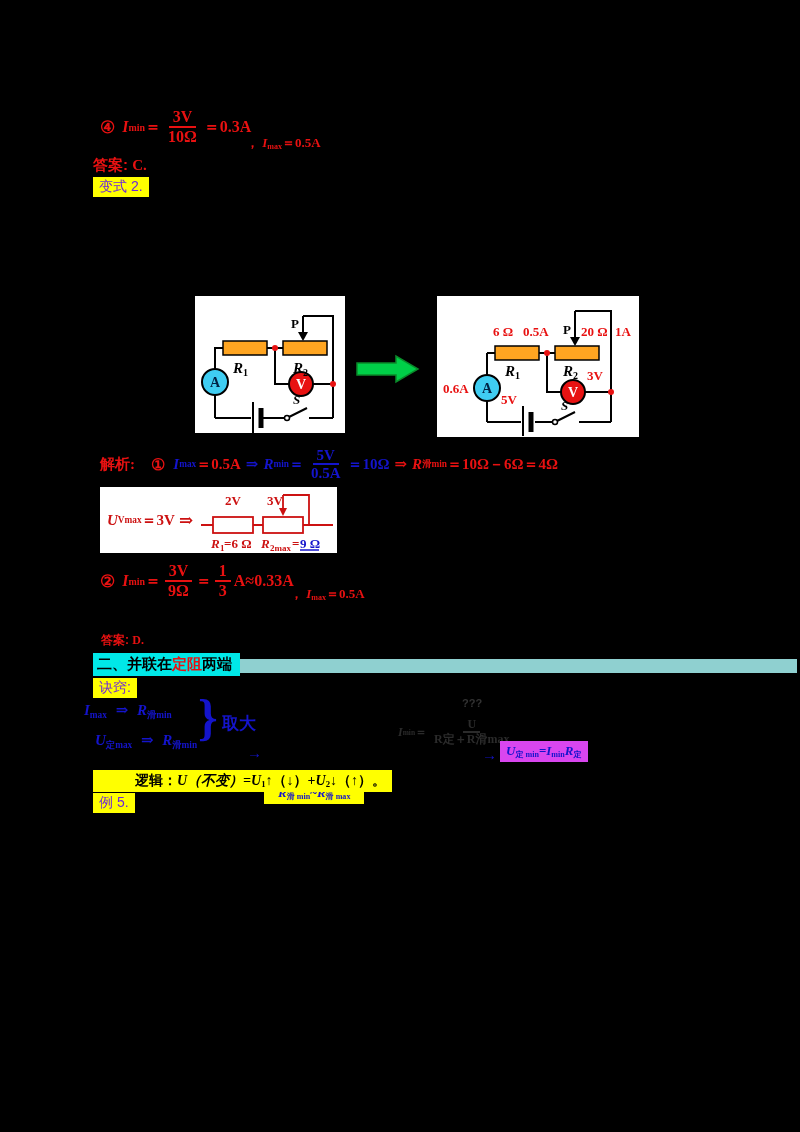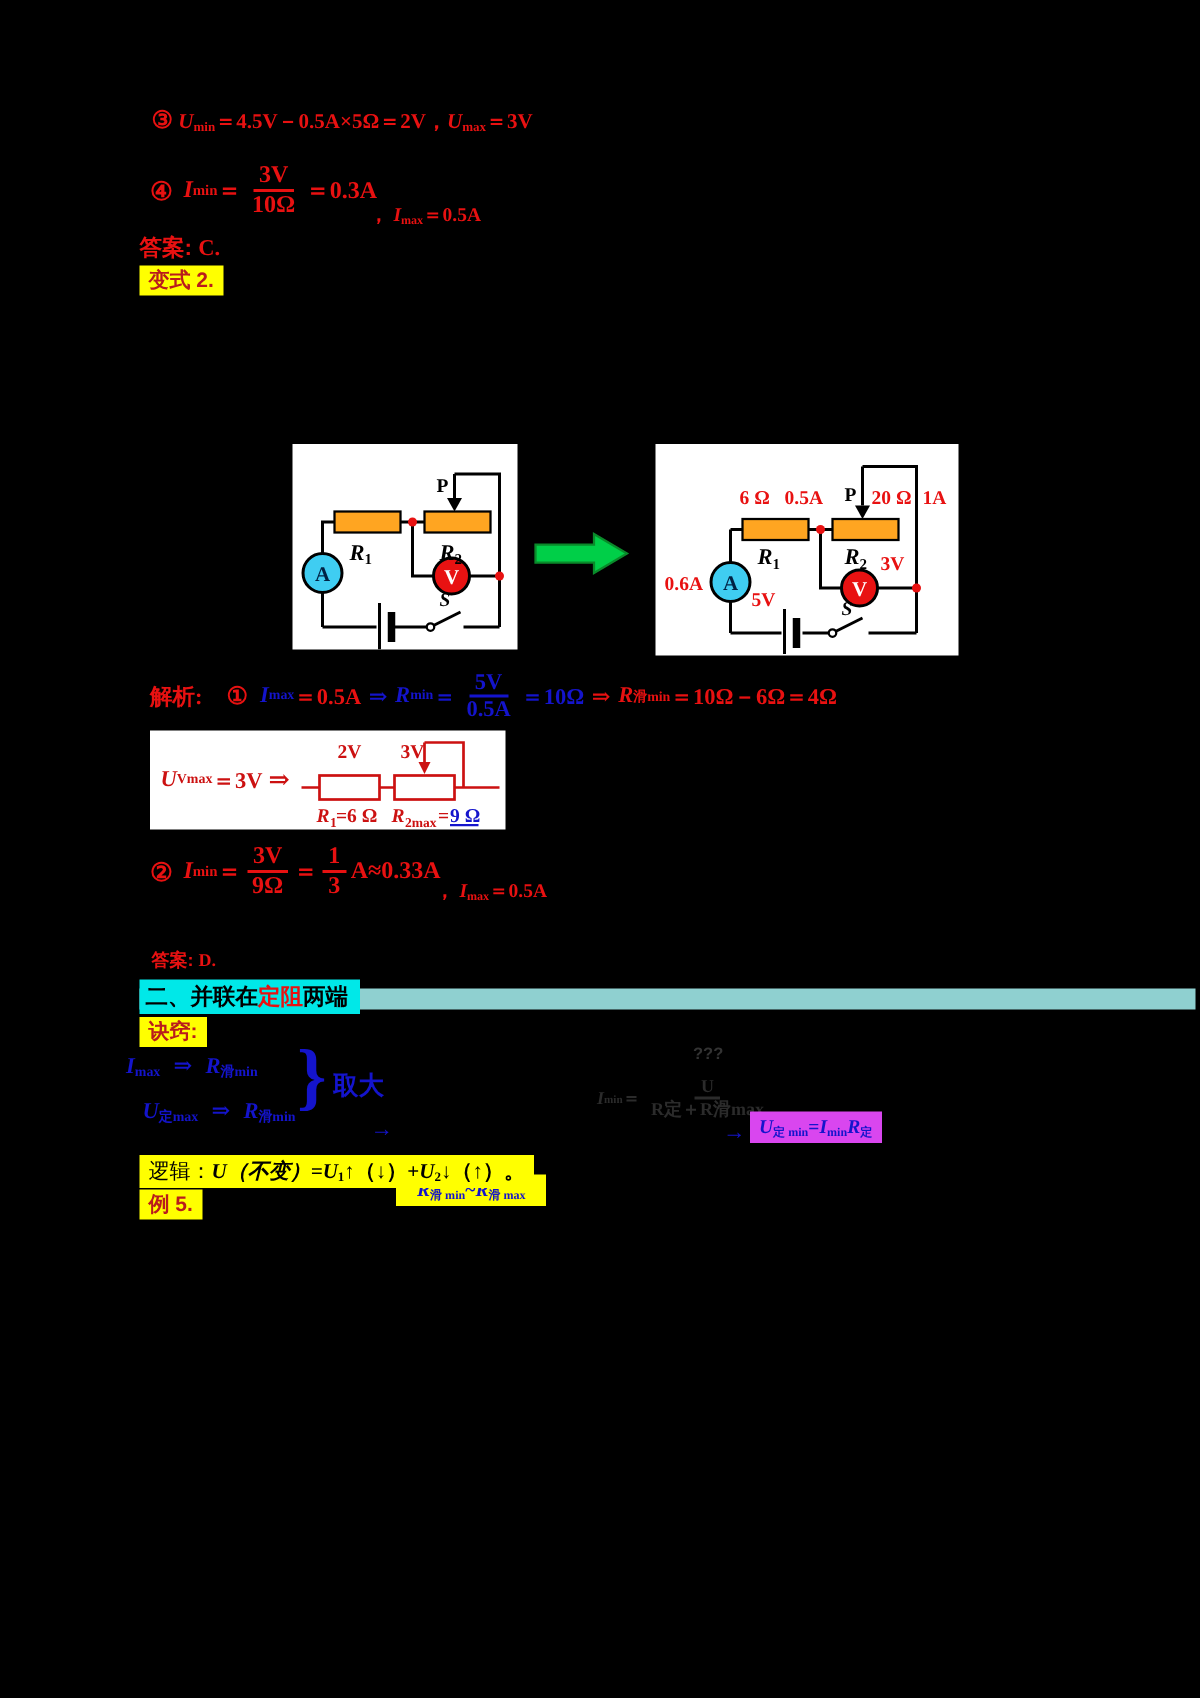--- a/index.html
+++ b/index.html
@@ -5,39 +5,35 @@
   html,body{margin:0;padding:0;background:#000;}
   #canvas{position:relative;width:800px;height:1132px;background:#000;overflow:hidden;
           font-family:"Liberation Sans","DejaVu Sans",sans-serif;}
   .abs{position:absolute;}
   .red{color:#e81111;}
   .darkred{color:#cc1111;}
   .blue{color:#1414cc;}
   .math{font-family:"Liberation Serif","DejaVu Serif",serif;font-weight:bold;}
   .it{font-style:italic;}
   .sb{font-size:0.62em;vertical-align:-0.28em;}
-  .chip{background:#ffff00;color:#b91c1c;font-weight:bold;padding:1px 6px;display:inline-block;
+  .chip{background:#ffff00;color:#6d28d9;font-weight:normal;padding:1px 6px;display:inline-block;
         font-size:14px;text-align:right;}
   .row{display:flex;align-items:center;}
   .frac{display:inline-flex;flex-direction:column;align-items:center;line-height:1.1;
         margin:0 3px;text-align:center;}
   .frac .fn{border-bottom:2px solid currentColor;padding:0 4px;}
   .frac .fd{padding:0 4px;}
   .whitebox{background:#fff;}
   svg text{font-family:"Liberation Serif","DejaVu Serif",serif;}
 </style>
 </head>
 <body>
 
 <div id="canvas">
 
-  <div class="abs math red" style="left:101px;top:70px;font-size:14px;">
-    <span style="font-size:16px;">③</span>
-    <span class="it">U</span><span class="sb">min</span><span>＝4.5V－0.5A×5Ω＝2V，</span><span class="it">U</span><span class="sb">max</span><span>＝3V</span>
-  </div>
 
   <div class="abs math red row" style="left:100px;top:100px;height:54px;font-size:16px;">
     <span style="font-size:17px;margin-right:7px;">④</span>
     <span class="it">I</span>
       <span class="sb">min</span>
     <span>＝</span>
     <span class="frac">
       <span class="fn">3V</span>
       <span class="fd">10Ω</span>
     </span>
@@ -232,18 +228,18 @@
       <span class="fd">R定＋R滑max</span>
     </span>
   </div>
 
   <div class="abs blue" style="left:482px;top:746px;font-size:15px;font-weight:bold;">→</div>
   <div class="abs math blue" style="left:500px;top:741px;background:#d946ef;padding:2px 6px;font-size:13px;">
     <span class="it">U</span><span class="sb">定 min</span><span>=</span><span class="it">I</span><span class="sb">min</span><span class="it">R</span><span class="sb">定</span>
   </div>
 
   <div class="abs" style="left:93px;top:770px;background:#ffff00;color:#000;padding:2px 6px;font-size:14px;">
-    <span style="font-weight:normal;">逻辑：</span><span class="math"><span class="it">U（不变）=</span><span class="it">U</span><span class="sb">1</span><span>↑（↓）+</span><span class="it">U</span><span class="sb">2</span><span>↓（↑）。</span></span>
+    <span style="font-weight:bold;margin-left:36px;">逻辑：</span><span class="math"><span class="it">U（不变）=</span><span class="it">U</span><span class="sb">1</span><span>↑（↓）+</span><span class="it">U</span><span class="sb">2</span><span>↓（↑）。</span></span>
   </div>
 
   <div class="abs chip" style="left:93px;top:793px;">例 5.</div>
 
 </div>
 
 </body></html>

